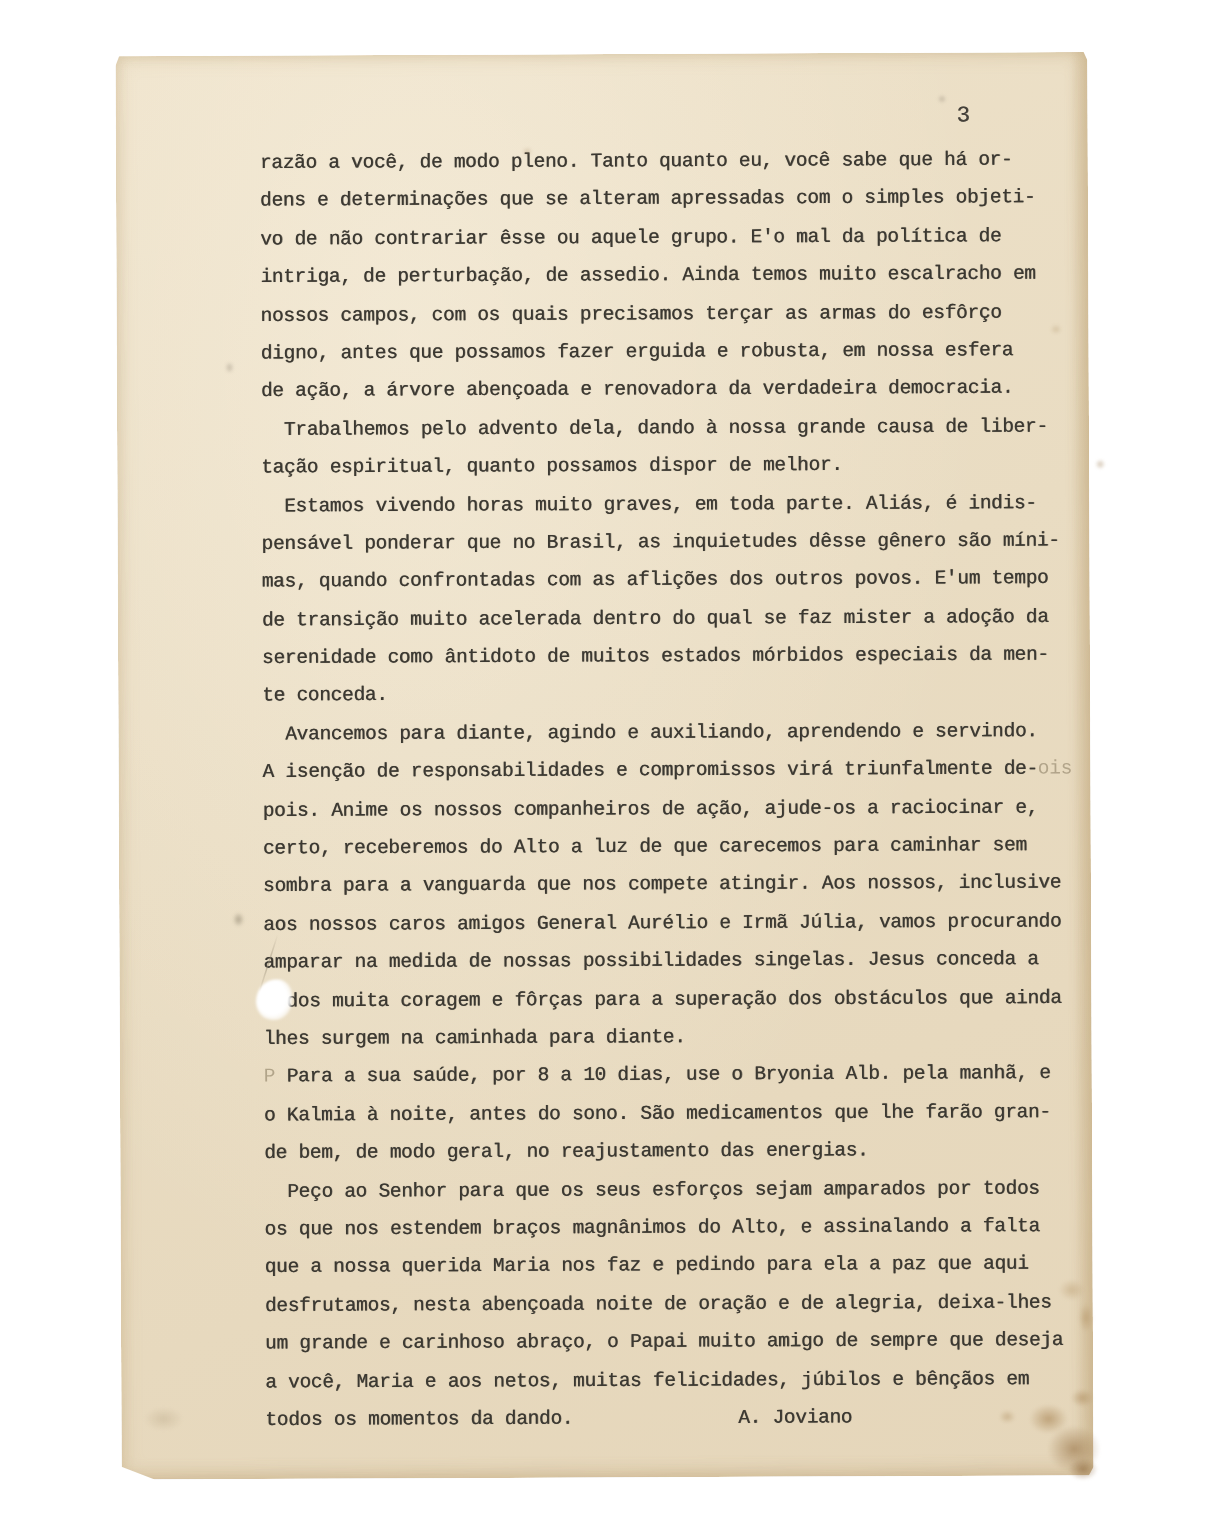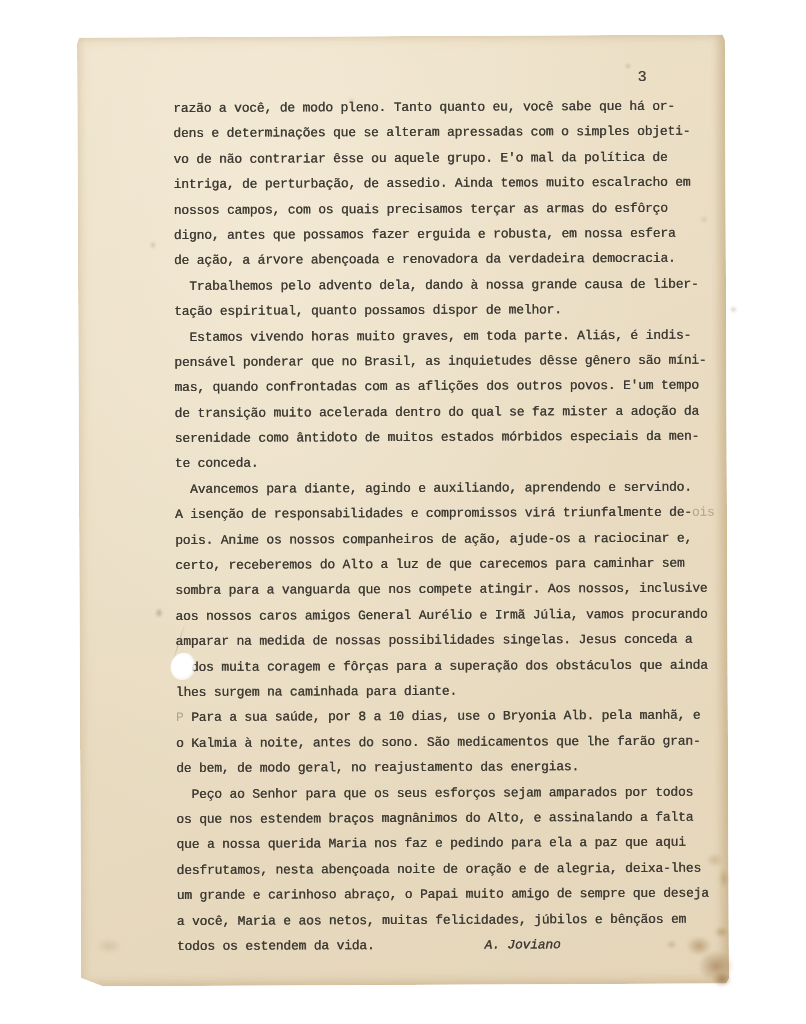--- a/index.html
+++ b/index.html
@@ -32,21 +32,21 @@
   }
   .line{
     white-space:pre;height:25.4px;line-height:25.4px;
     font-size:13px;letter-spacing:-0.2px;color:#3b3831;
     text-shadow:0.35px 0 0 rgba(59,56,49,0.65), 0 0 0.6px rgba(59,56,49,0.35);
   }
   .ghost{
     color:#a89b80;
     text-shadow:none;opacity:0.85;
   }
-  .sig{margin-left:110px;font-style:italic;}
+  .sig{margin-left:110px;}
   
   .stain{position:absolute;border-radius:50%;filter:blur(1.2px);}
   .s1{left:686px;top:936px;width:26px;height:20px;background:radial-gradient(ellipse,rgba(153,113,60,0.50),rgba(153,113,60,0) 70%);}
   .s2{left:698px;top:950px;width:36px;height:32px;background:radial-gradient(ellipse,rgba(140,100,52,0.55),rgba(140,100,52,0) 70%);border-radius:46% 54% 58% 42%;}
   .s3{left:714px;top:926px;width:15px;height:12px;background:radial-gradient(ellipse,rgba(160,122,70,0.45),rgba(160,122,70,0) 72%);}
   .s4{left:666px;top:940px;width:11px;height:9px;background:radial-gradient(ellipse,rgba(160,122,70,0.35),rgba(160,122,70,0) 72%);}
   .s5{left:706px;top:853px;width:17px;height:14px;background:radial-gradient(ellipse,rgba(170,135,85,0.35),rgba(170,135,85,0) 72%);}
   .s6{left:719px;top:869px;width:10px;height:19px;background:radial-gradient(ellipse,rgba(165,128,78,0.40),rgba(165,128,78,0) 72%);}
   .s7{left:712px;top:972px;width:20px;height:15px;background:radial-gradient(ellipse,rgba(130,90,45,0.55),rgba(130,90,45,0) 70%);}
   .s8{left:700px;top:216px;width:8px;height:7px;background:radial-gradient(ellipse,rgba(170,140,95,0.30),rgba(170,140,95,0) 70%);}
@@ -103,21 +103,21 @@
       <div class="line"><span>lhes surgem na caminhada para diante.</span></div>
       <div class="line"><span class="ghost">P</span><span> Para a sua saúde, por 8 a 10 dias, use o Bryonia Alb. pela manhã, e</span></div>
       <div class="line"><span>o Kalmia à noite, antes do sono. São medicamentos que lhe farão gran-</span></div>
       <div class="line"><span>de bem, de modo geral, no reajustamento das energias.</span></div>
       <div class="line"><span>  Peço ao Senhor para que os seus esforços sejam amparados por todos</span></div>
       <div class="line"><span>os que nos estendem braços magnânimos do Alto, e assinalando a falta</span></div>
       <div class="line"><span>que a nossa querida Maria nos faz e pedindo para ela a paz que aqui</span></div>
       <div class="line"><span>desfrutamos, nesta abençoada noite de oração e de alegria, deixa-lhes</span></div>
       <div class="line"><span>um grande e carinhoso abraço, o Papai muito amigo de sempre que deseja</span></div>
       <div class="line"><span>a você, Maria e aos netos, muitas felicidades, júbilos e bênçãos em</span></div>
-      <div class="line"><span>todos os estendem da vida.</span><span class="sig">A. Joviano</span></div>
+      <div class="line"><span>todos os momentos da dando.</span><span class="sig">A. Joviano</span></div>
     </div>
 
   <div class="edge-band"></div>
   <div class="hole"></div>
   <div class="scratch"></div>
 </div>
 
 <div class="stain s1"></div>
 <div class="stain s2"></div>
 <div class="stain s3"></div>

